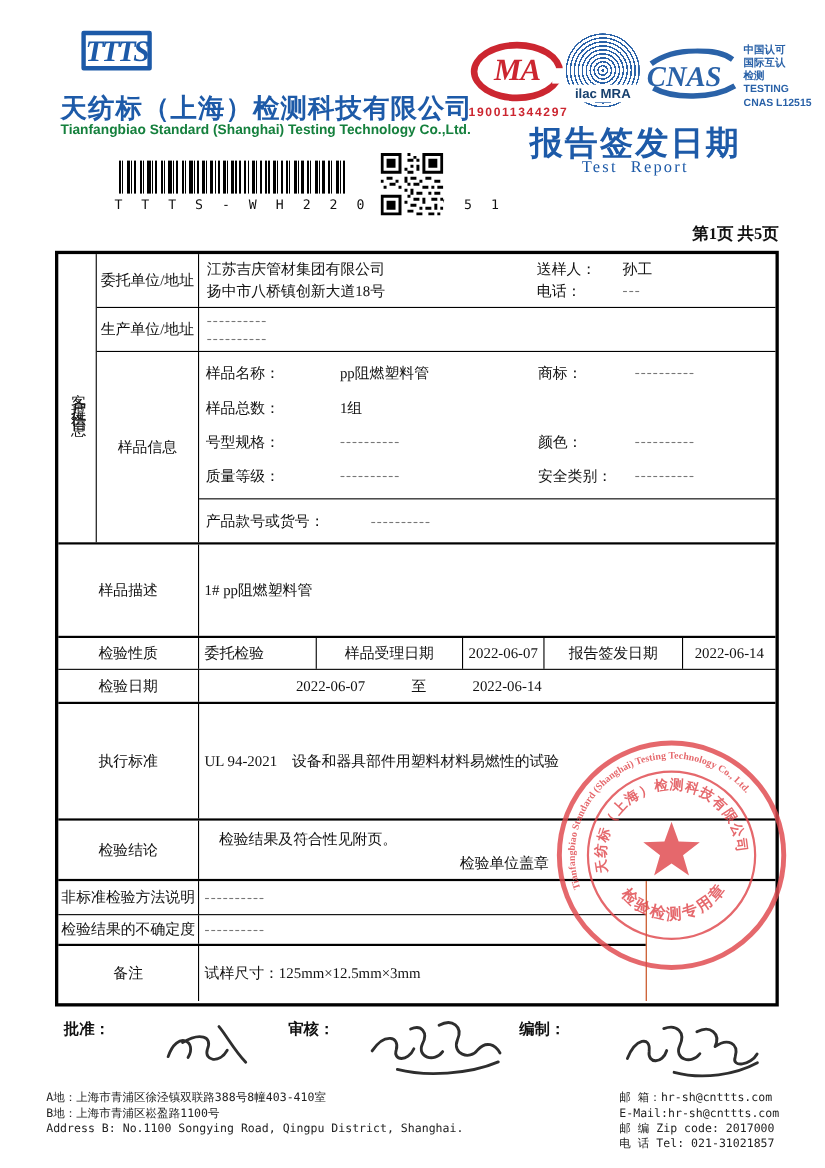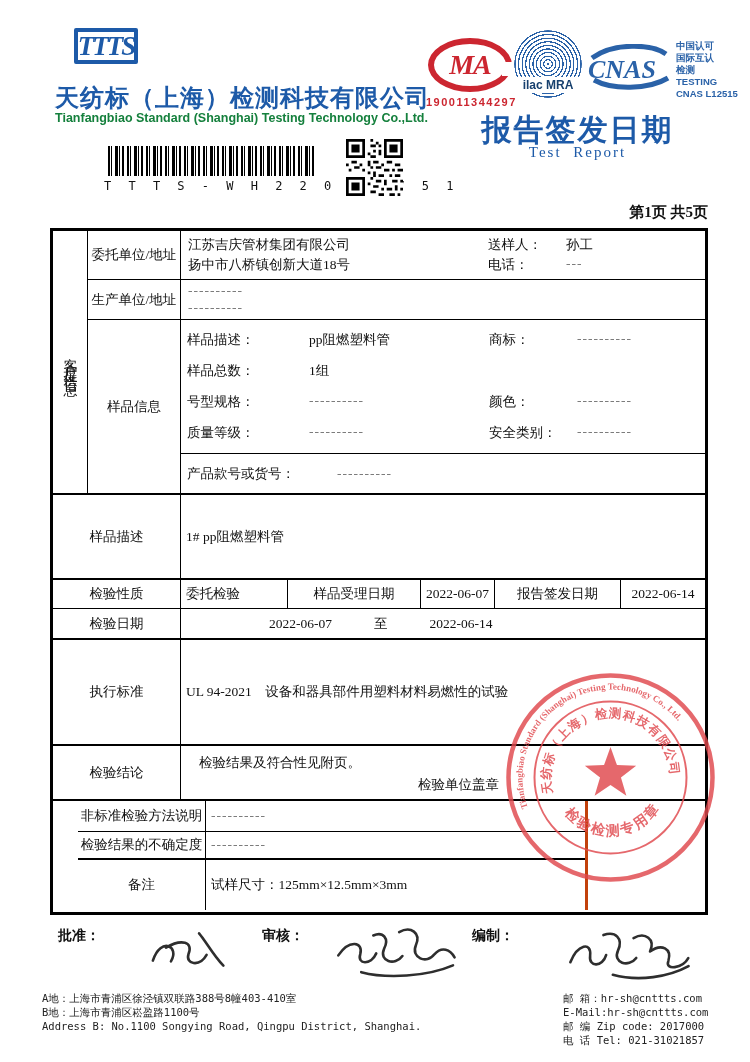--- a/index.html
+++ b/index.html
@@ -98,21 +98,21 @@
   .rowD-content .d2 { margin-left:42px; }
 
   .rowE { height:106px; border-top:2px solid #000; display:flex; }
   .rowE-content { flex:1; display:flex; align-items:center; padding-left:5px; }
 
   .rowF { height:55px; border-top:2px solid #000; display:flex; }
   .rowF-content { flex:1; position:relative; padding:8px 0 0 18px; }
   .stamp-hint { position:absolute; left:237px; top:30px; }
 
   .rowG { height:111px; border-top:2px solid #000; display:flex; }
-  .G-left { width:535px; border-right:3px solid #c2410c; display:flex; flex-direction:column;padding-left:25px; }
+  .G-left { width:535px; border-right:1px solid #c2410c; display:flex; flex-direction:column; }
   .G-right { flex:1; }
   .gr { display:flex; }
   .gr1 { height:31px; border-bottom:1px solid #000; }
   .gr2 { height:28px; border-bottom:2px solid #000; }
   .gr3 { height:50px; }
   .gr .glbl { width:128px; border-right:1px solid #000; display:flex; align-items:center; justify-content:center; }
   .gr .gval { flex:1; display:flex; align-items:center; padding-left:5px; }
 
   
   .stamp { left:503px; top:670px; opacity:.82; }
@@ -208,21 +208,21 @@
           <div class="rA2-content">
             <div class="dash">----------</div>
             <div class="dash">----------</div>
           </div>
         </div>
         <div class="rA3">
           <div class="lbl lblcol">样品信息</div>
           <div class="rA3-content">
             <div class="rA3-main">
               <div class="fline">
-                <span class="fl">样品描述：</span>
+                <span class="fl">样品名称：</span>
                 <span class="fv">pp阻燃塑料管</span>
                 <span class="fl2">商标：</span>
                 <span class="dash">----------</span>
               </div>
               <div class="fline">
                 <span class="fl">样品总数：</span>
                 <span class="fv">1组</span>
               </div>
               <div class="fline">
                 <span class="fl">号型规格：</span>

